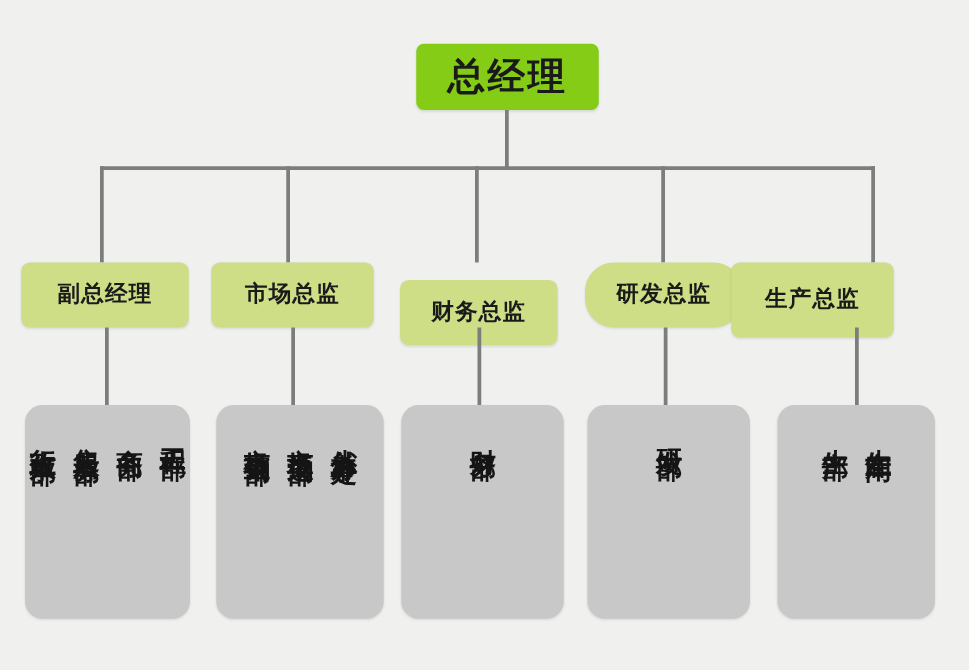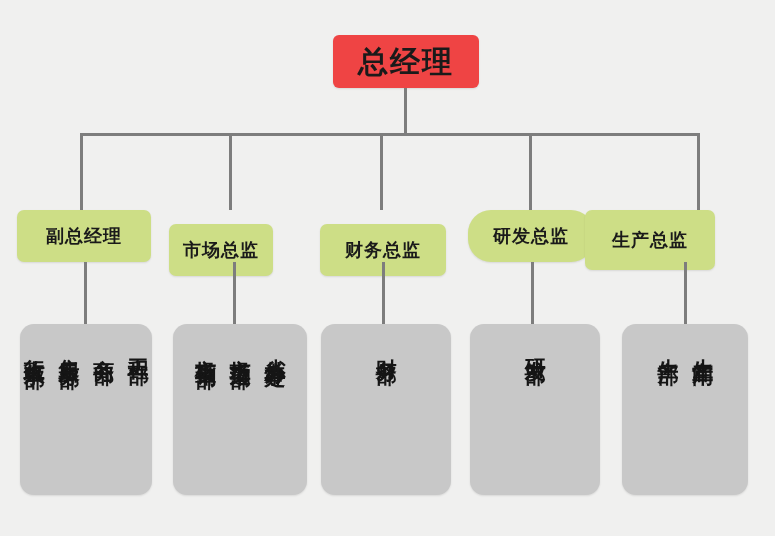--- a/index.html
+++ b/index.html
@@ -31,21 +31,21 @@
   .node {
     position: absolute;
     box-sizing: border-box;
     border-radius: 7px;
     display: flex;
     align-items: center;
     justify-content: center;
     box-shadow: 0 1px 2px rgba(0,0,0,0.10);
   }
   .node-root {
-    background: #ef4444;
+    background: #84cc16;
     border-radius: 6px;
   }
   .node-root .node-label {
     font-size: 30px;
     font-weight: 700;
     color: #1a1a1a;
     letter-spacing: 2px;
     line-height: 1;
   }
   .node-dir {
@@ -103,21 +103,21 @@
   <div class="line line-v" style="left:80px; top:133px; height:77px;"></div>
   <div class="line line-v" style="left:229px; top:133px; height:77px;"></div>
   <div class="line line-v" style="left:380px; top:133px; height:77px;"></div>
   <div class="line line-v" style="left:529px; top:133px; height:77px;"></div>
   <div class="line line-v" style="left:697px; top:133px; height:77px;"></div>
 
   <div class="node node-dir" style="left:17px; top:210px; width:134px; height:52px;">
     <span class="node-label">副总经理</span>
   </div>
 
-  <div class="node node-dir" style="left:169px; top:224px; width:104px; height:52px;">
+  <div class="node node-dir" style="left:169px; top:210px; width:130px; height:52px;">
     <span class="node-label">市场总监</span>
   </div>
 
   <div class="node node-dir" style="left:320px; top:224px; width:126px; height:52px;">
     <span class="node-label">财务总监</span>
   </div>
 
   <div class="node node-dir" style="left:468px; top:210px; width:126px; height:52px;border-radius:23px;">
     <span class="node-label">研发总监</span>
   </div>

